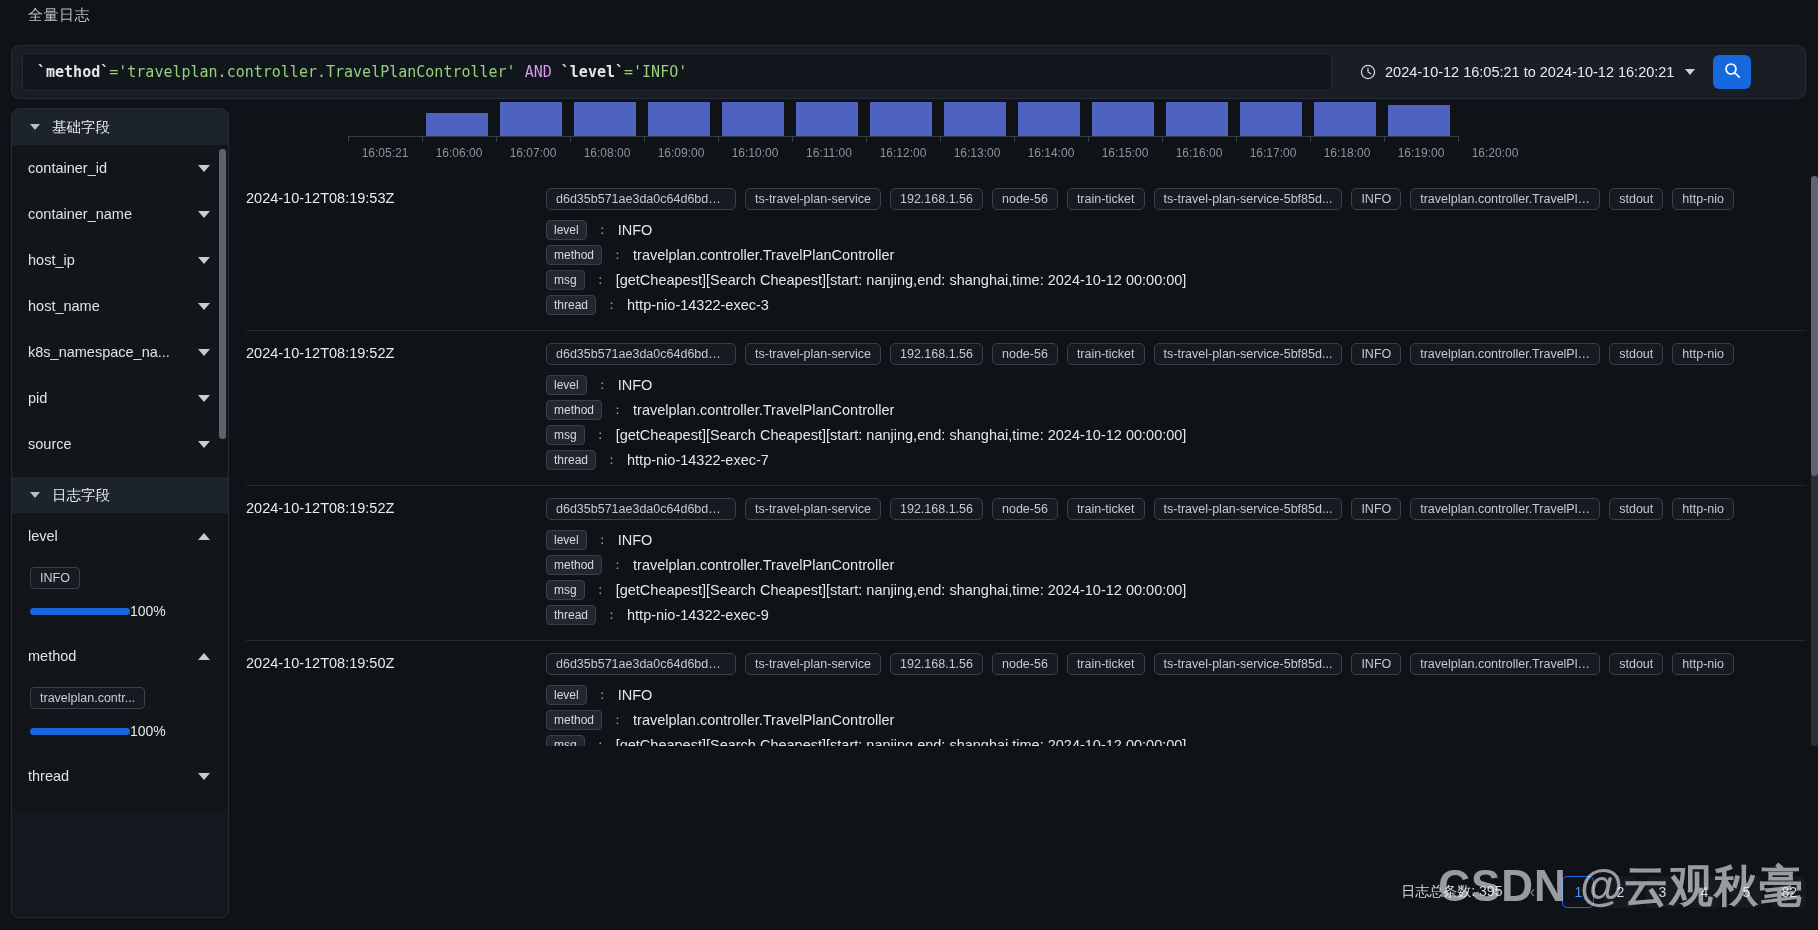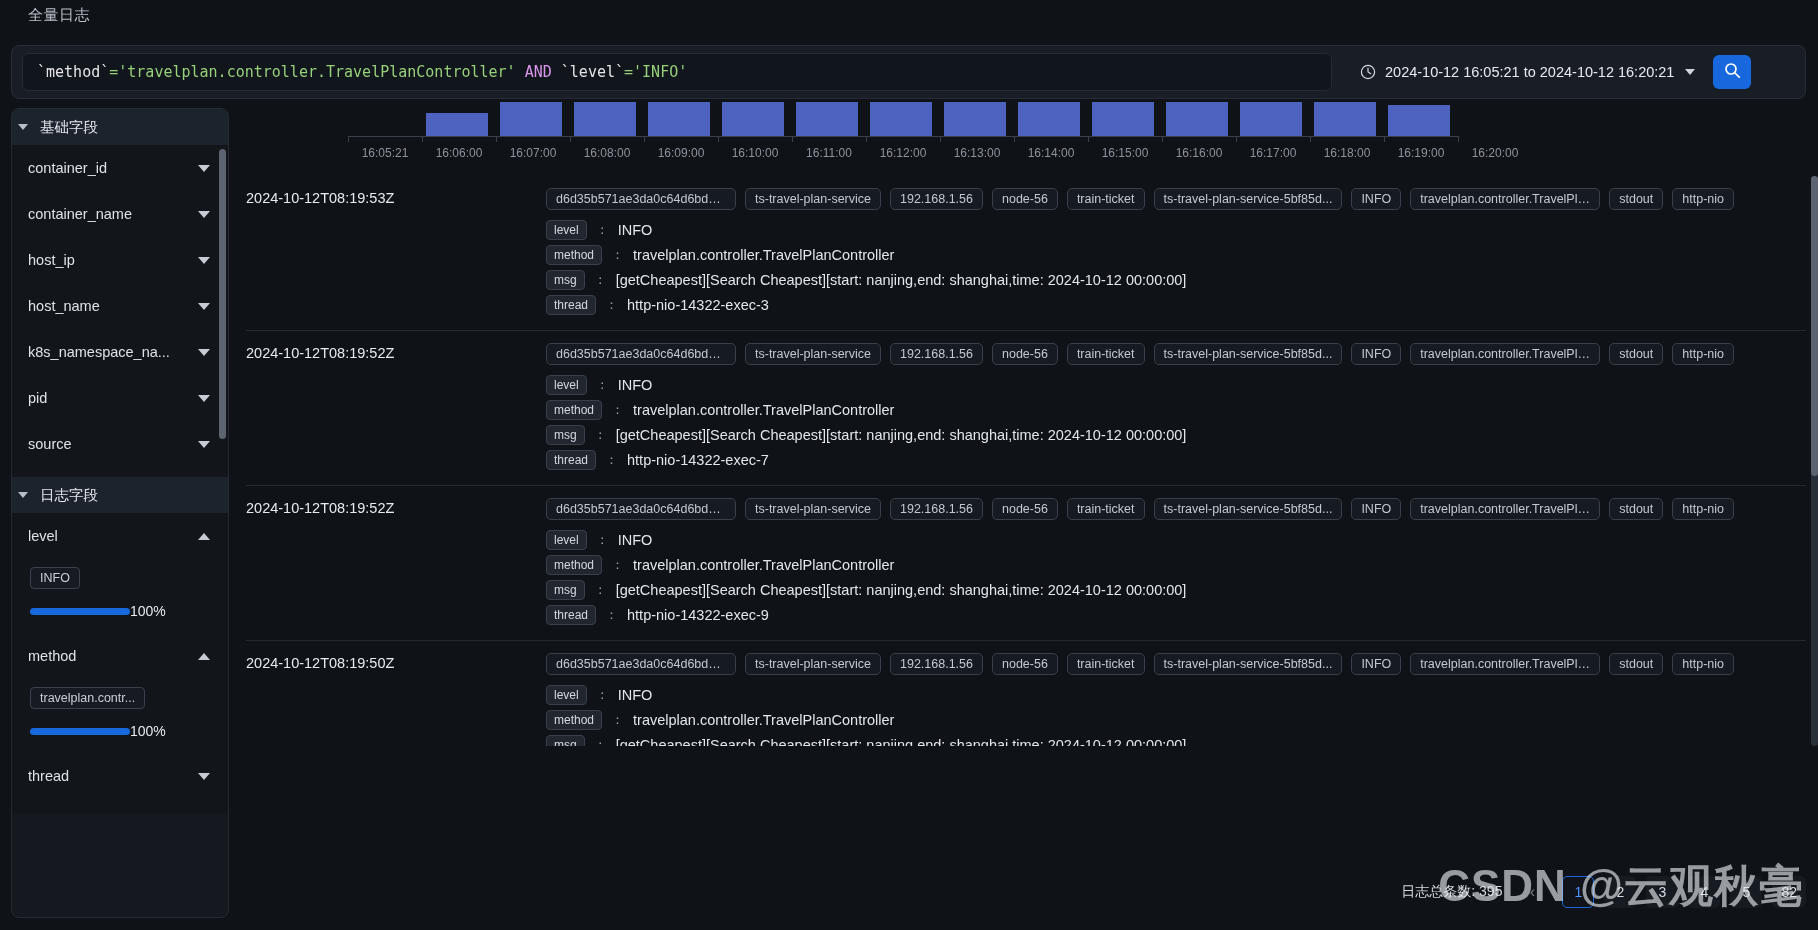--- a/index.html
+++ b/index.html
@@ -31,21 +31,21 @@
     width: 1310px; height: 38px;
     background: #11151c;
     border: 1px solid #252b35;
     border-radius: 6px;
     display: flex; align-items: center;
     padding: 0 14px;
     font-family: "DejaVu Sans Mono", monospace;
     font-size: 15px;
     white-space: nowrap; overflow: hidden;
   }
-  .q-field  { color: #e6e6e6; }
+  .q-field  { color: #e6e6e6; font-weight: bold; }
   .q-val    { color: #97d07a; }
   .q-kw     { color: #d996ea; }
 
   .time-range {
     display: flex; align-items: center; gap: 9px;
     margin-left: 28px;
     font-size: 14.5px; color: #e8eaee; white-space: nowrap;
   }
   .clock-ico { width: 16px; height: 16px; display: block; }
   .caret-down {
@@ -67,21 +67,21 @@
     position: absolute; left: 11px; top: 108px;
     width: 218px; height: 810px;
     background: #15191f;
     border: 1px solid #252b35;
     border-radius: 8px;
     overflow: hidden;
   }
   .grp-header {
     height: 36px; background: #1d232d;
     display: flex; align-items: center; gap: 12px;
-    padding: 0 6px;
+    padding: 0 18px;
     font-size: 14.5px; color: #e4e7ec;
     cursor: pointer;
   }
   .chev {
     width: 0; height: 0;
     border-left: 5px solid transparent;
     border-right: 5px solid transparent;
     border-top: 6px solid #b8bec8;
   }
   .grp-body { background: #121519; position: relative; }

